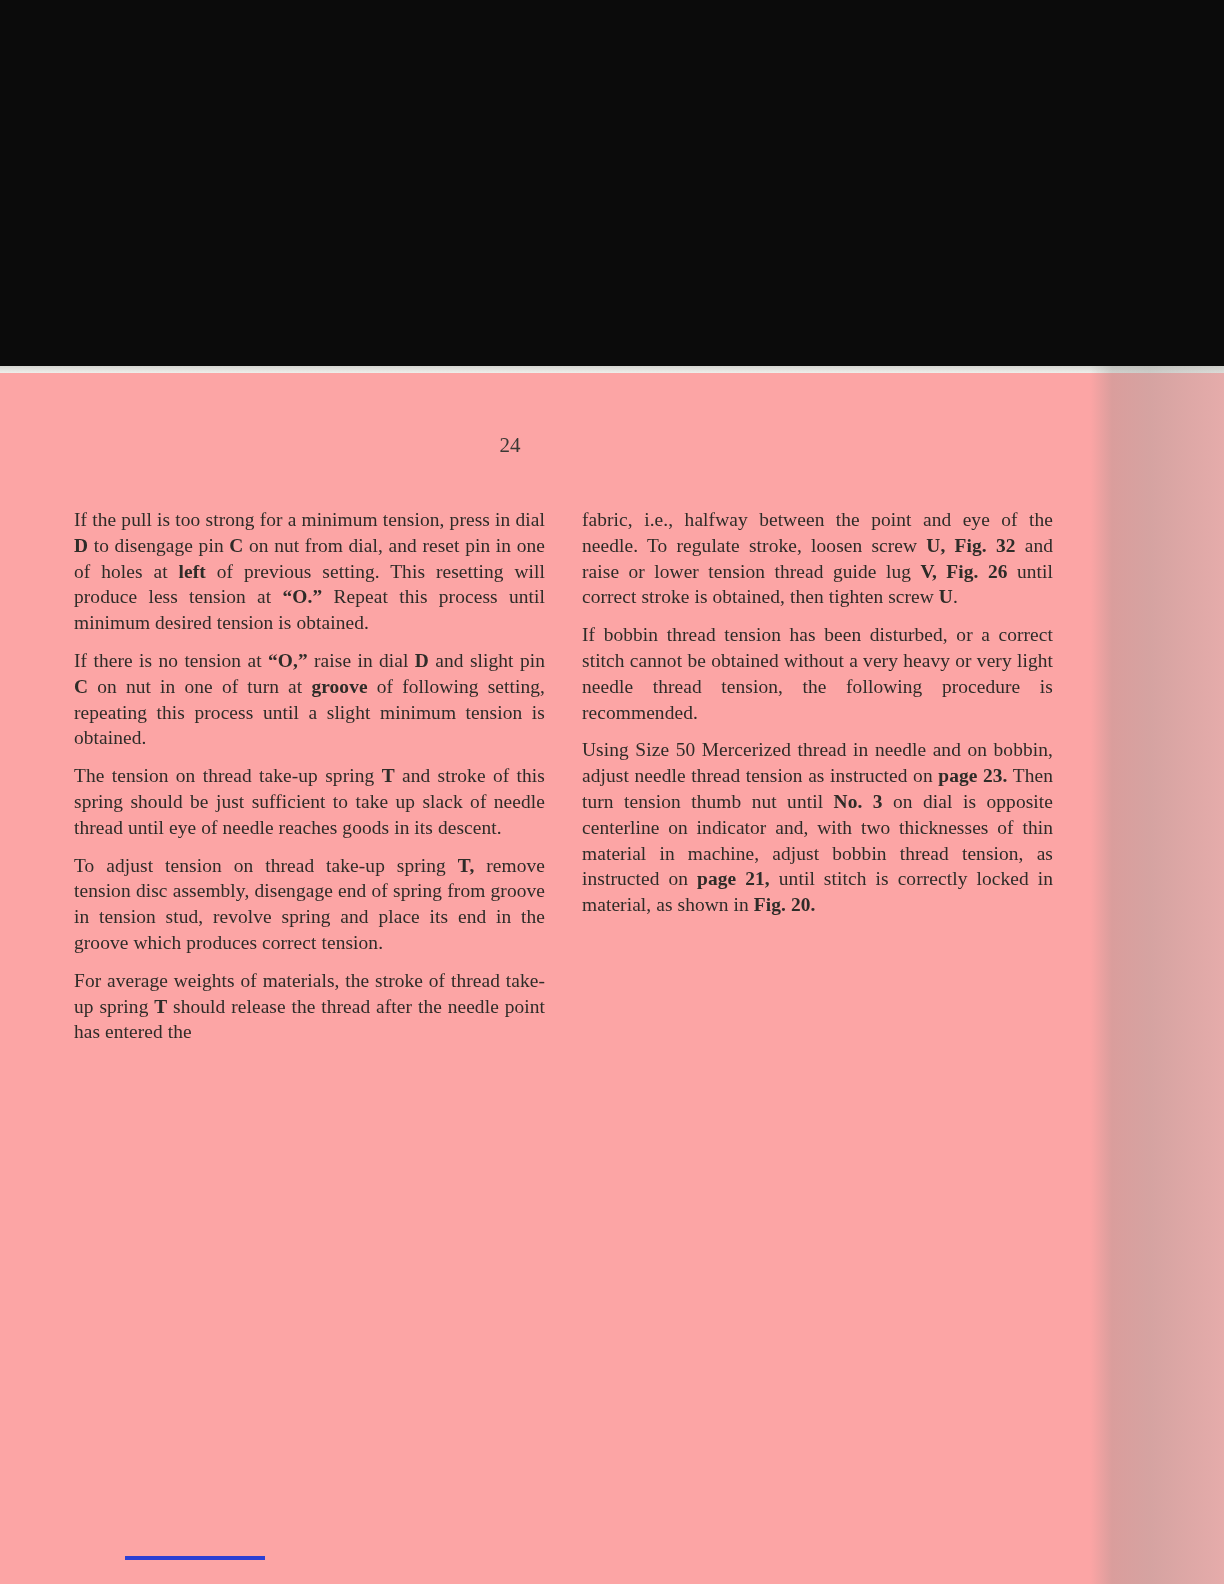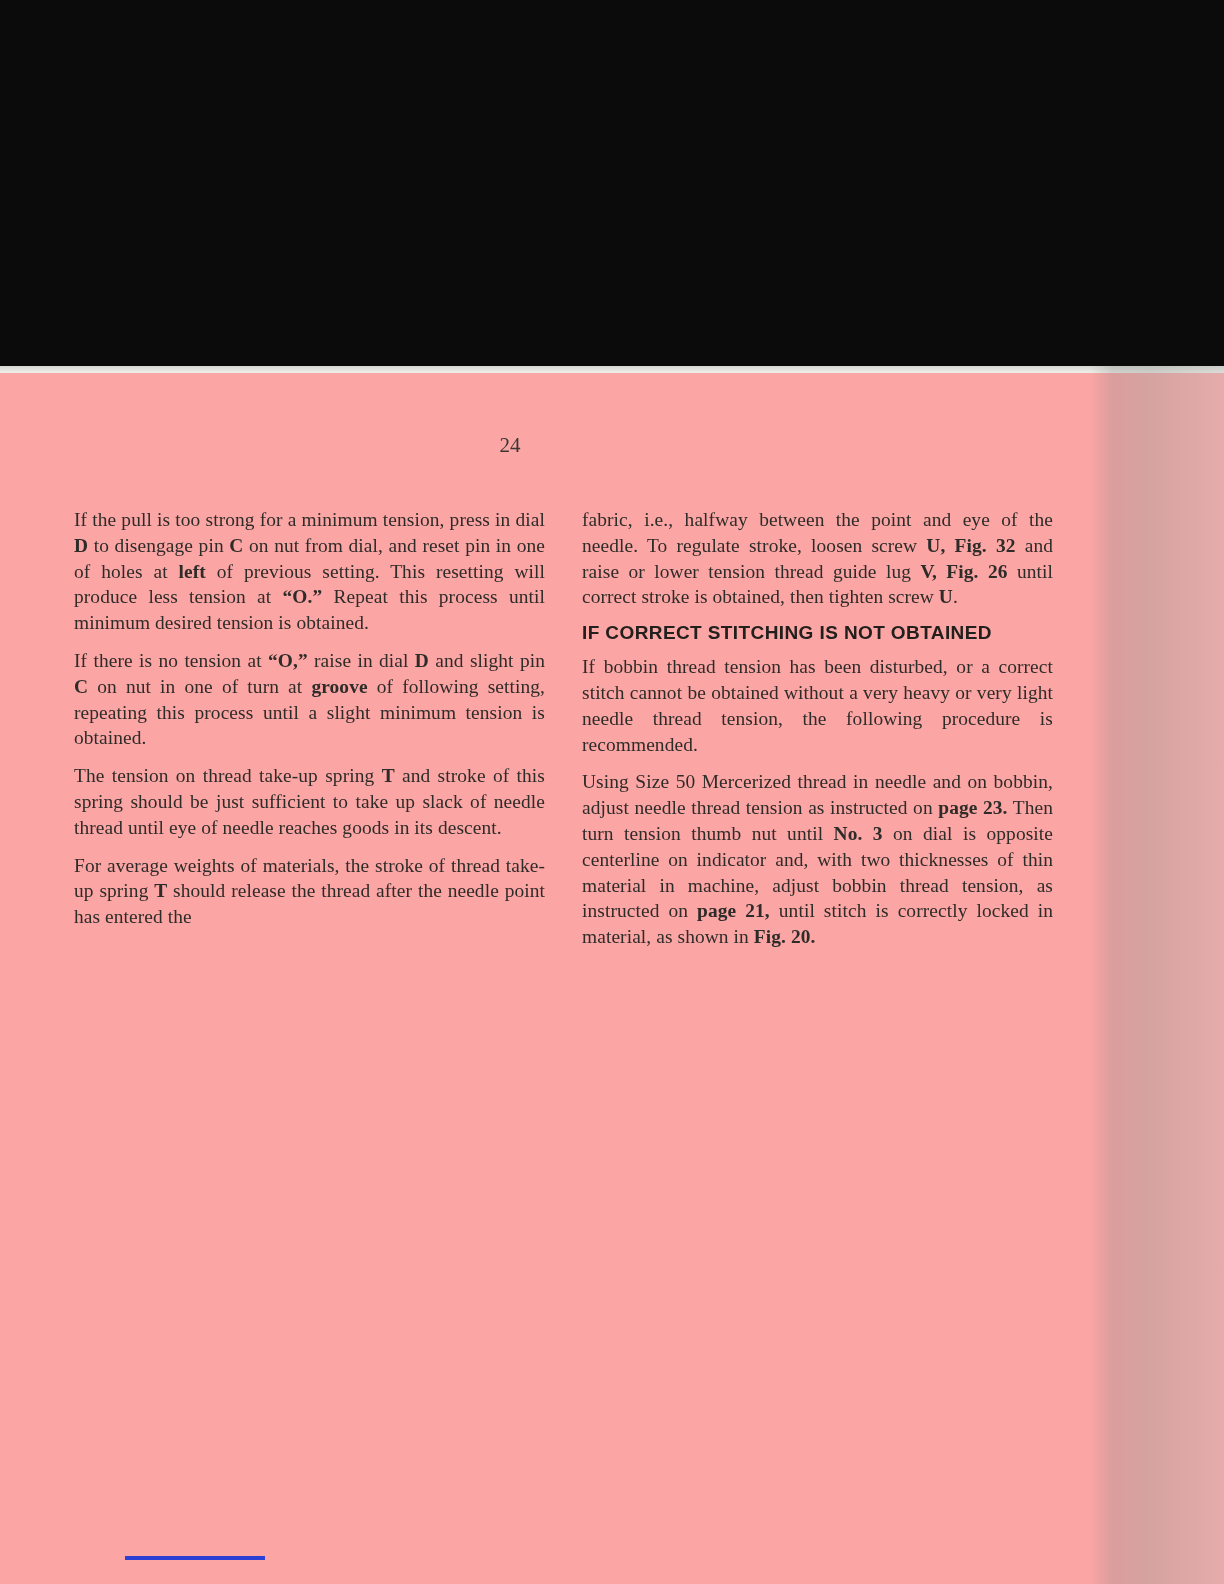--- a/index.html
+++ b/index.html
@@ -77,25 +77,25 @@
   <div class="top-band"></div>
   <div class="band-edge"></div>
 
   <div class="paper">
     <div class="page-number">24</div>
     <div class="columns">
       <div class="col">
           <p class="para"><span>If the pull is too strong for a minimum tension, press in dial </span><span class="bold">D</span><span> to disengage pin </span><span class="bold">C</span><span> on nut from dial, and reset pin in one of holes at </span><span class="bold">left</span><span> of previous setting. This resetting will produce less tension at </span><span class="bold">“O.”</span><span> Repeat this process until minimum desired tension is obtained.</span></p>
           <p class="para"><span>If there is no tension at </span><span class="bold">“O,”</span><span> raise in dial </span><span class="bold">D</span><span> and slight pin </span><span class="bold">C</span><span> on nut in one of turn at </span><span class="bold">groove</span><span> of following setting, repeating this process until a slight minimum tension is obtained.</span></p>
           <p class="para"><span>The tension on thread take-up spring </span><span class="bold">T</span><span> and stroke of this spring should be just sufficient to take up slack of needle thread until eye of needle reaches goods in its descent.</span></p>
+          <p class="para"><span>To adjust tension on thread take-up spring </span><span class="bold">T,</span><span> remove tension disc assembly, disengage end of spring from groove in tension stud, revolve spring and place its end in the groove which produces correct tension.</span></p>
           <p class="para"><span>For average weights of materials, the stroke of thread take-up spring </span><span class="bold">T</span><span> should release the thread after the needle point has entered the</span></p>
         </div>
       <div class="col">
           <p class="para"><span>fabric, i.e., halfway between the point and eye of the needle. To regulate stroke, loosen screw </span><span class="bold">U, Fig. 32</span><span> and raise or lower tension thread guide lug </span><span class="bold">V, Fig. 26</span><span> until correct stroke is obtained, then tighten screw </span><span class="bold">U</span><span>.</span></p>
-          <h3 class="heading"><span>IF CORRECT STITCHING IS NOT OBTAINED</span></h3>
           <p class="para"><span>If bobbin thread tension has been disturbed, or a correct stitch cannot be obtained without a very heavy or very light needle thread tension, the following procedure is recommended.</span></p>
           <p class="para"><span>Using Size 50 Mercerized thread in needle and on bobbin, adjust needle thread tension as instructed on </span><span class="bold">page 23.</span><span> Then turn tension thumb nut until </span><span class="bold">No. 3</span><span> on dial is opposite centerline on indicator and, with two thicknesses of thin material in machine, adjust bobbin thread tension, as instructed on </span><span class="bold">page 21,</span><span> until stitch is correctly locked in material, as shown in </span><span class="bold">Fig. 20.</span></p>
         </div>
     </div>
   </div>
 
   <div class="right-edge"></div>
   <div class="blue-mark"></div>
 </div>
 

